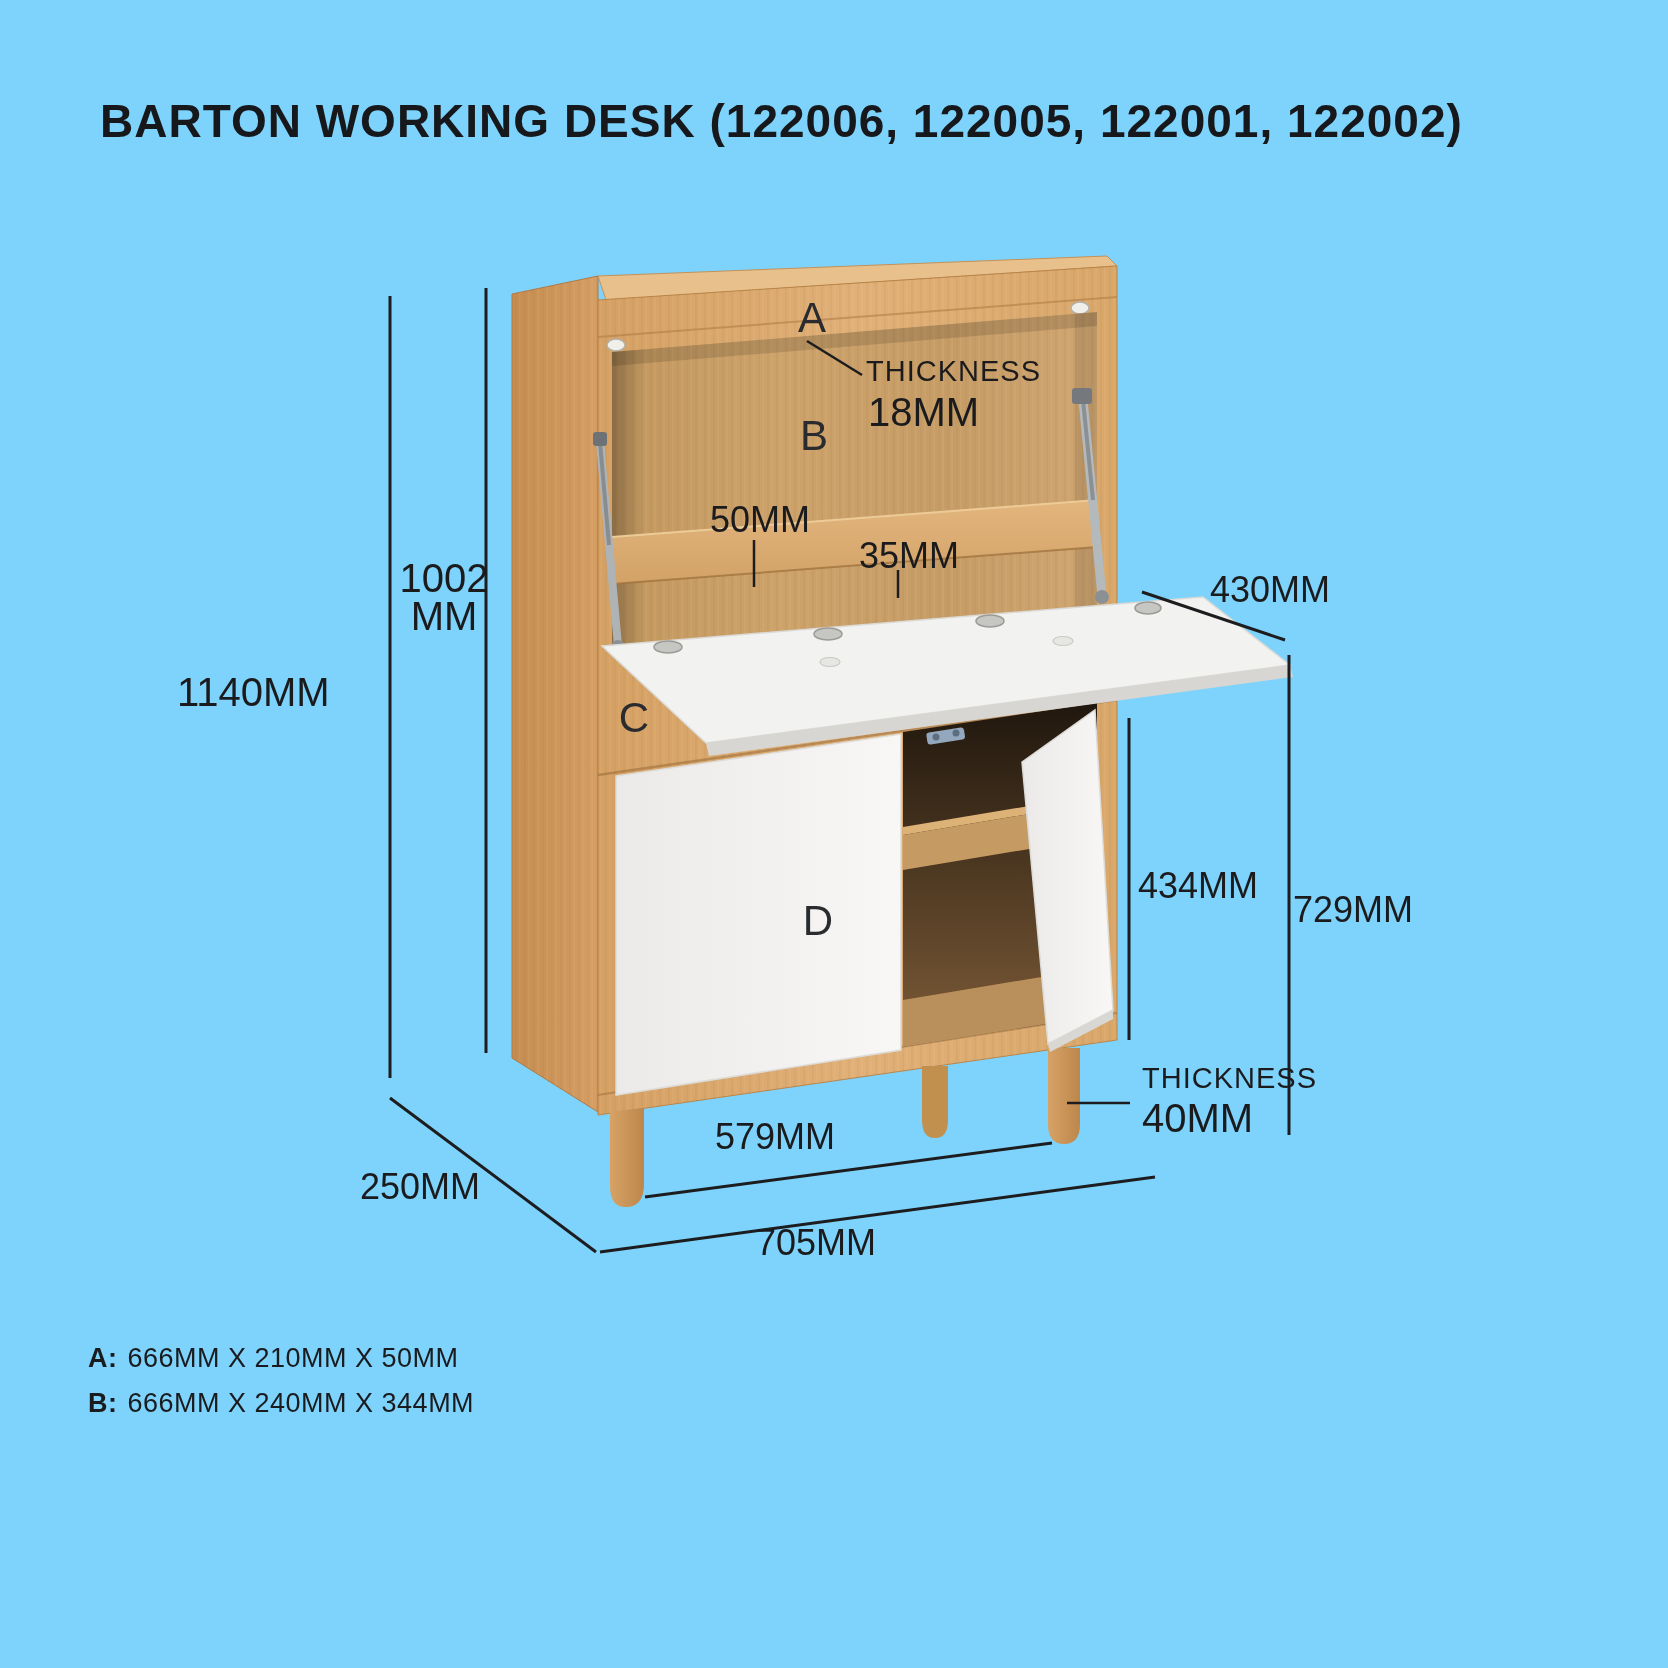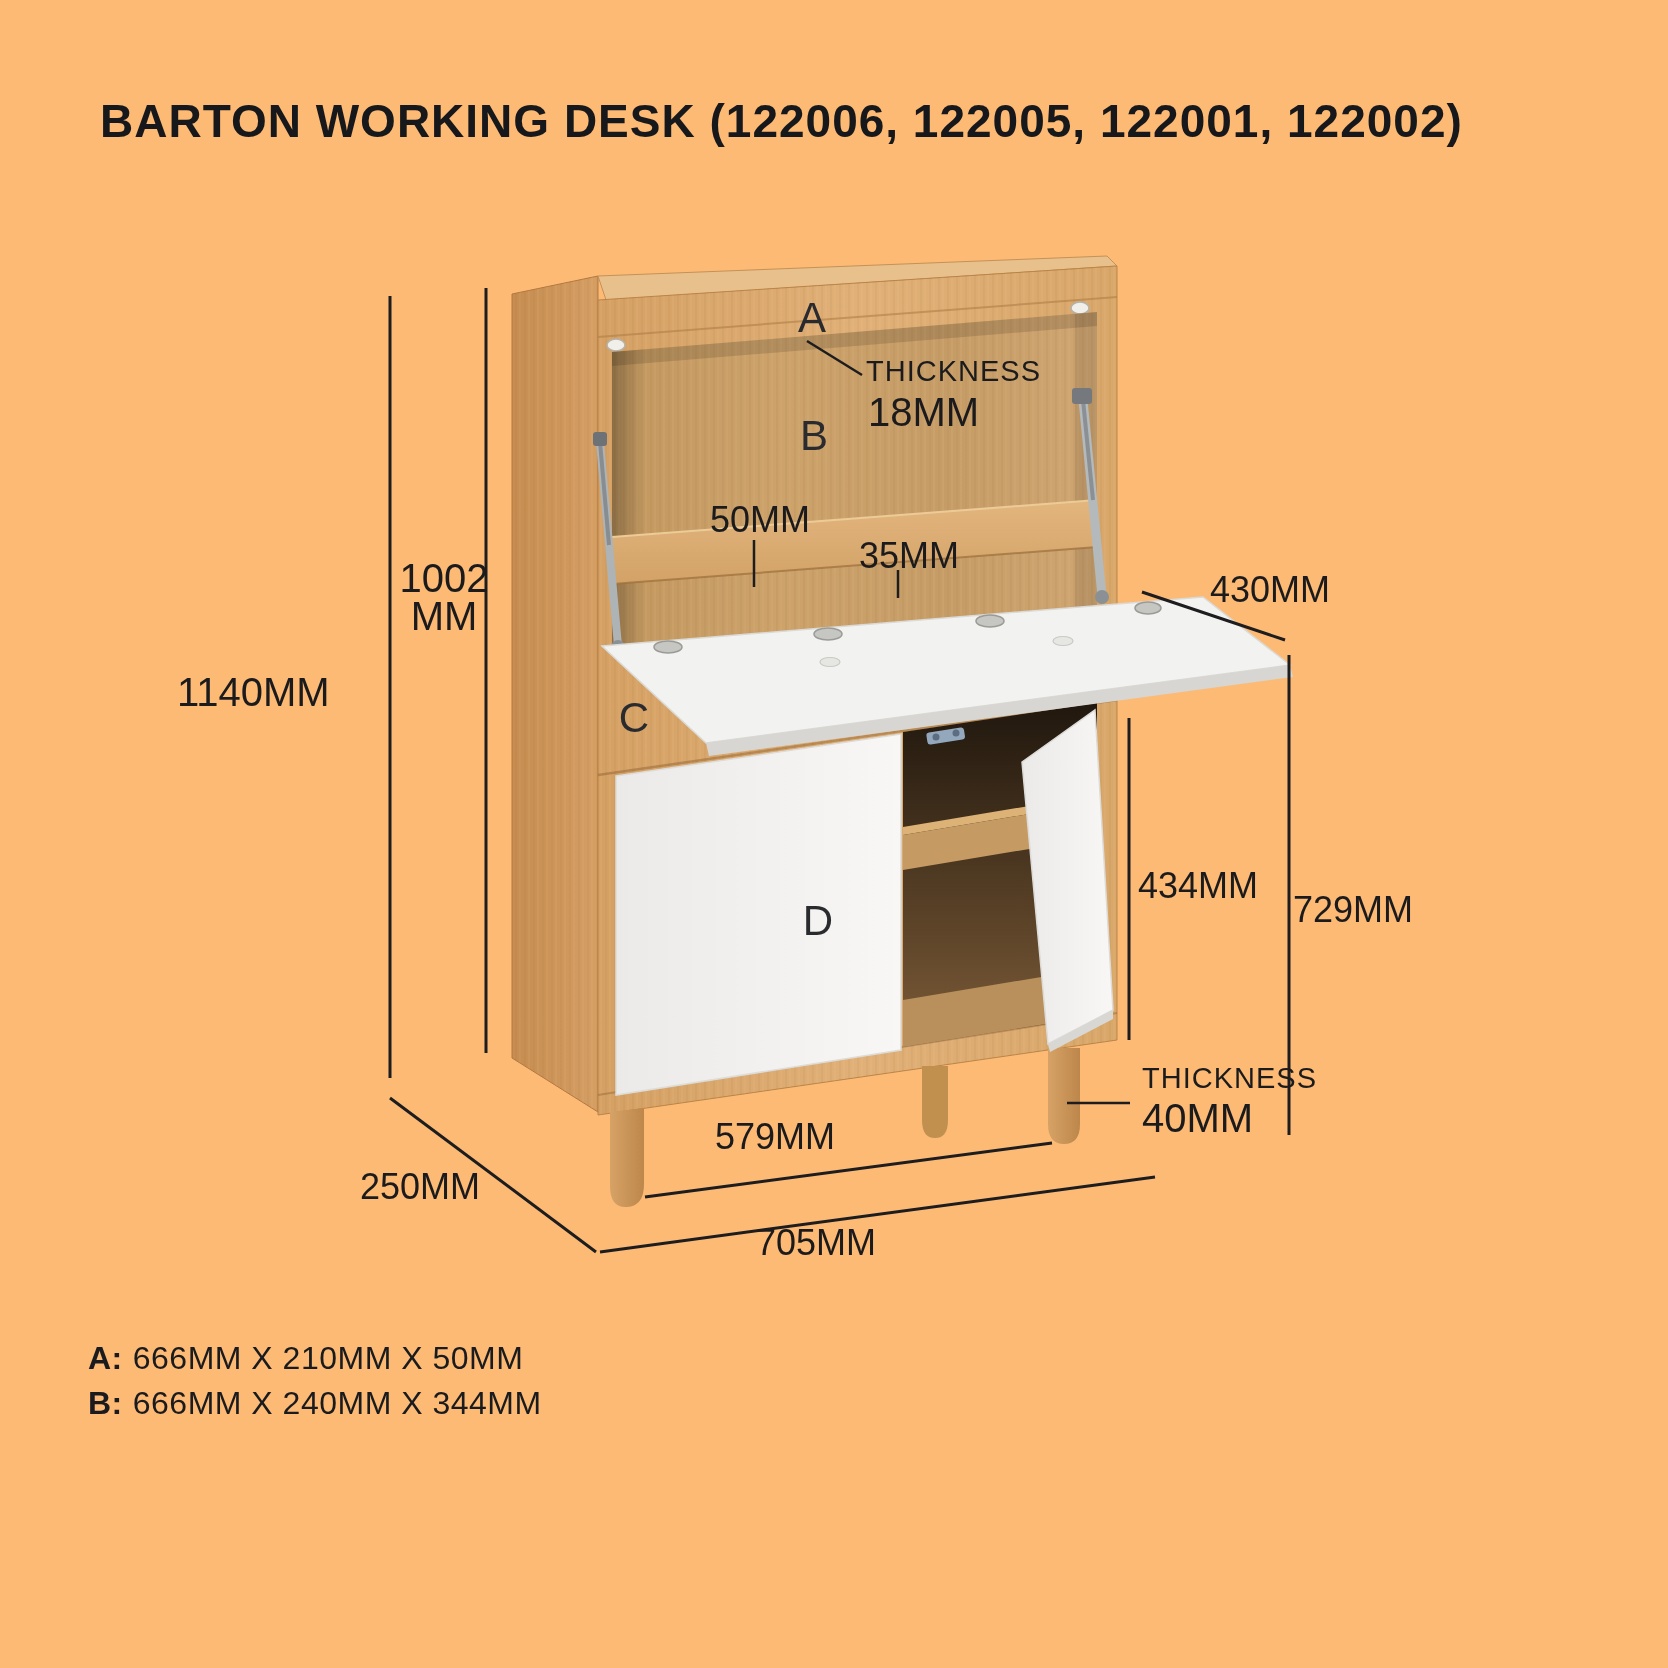--- a/index.html
+++ b/index.html
@@ -1,26 +1,26 @@
 <!DOCTYPE html>
 <html><head>
 <meta charset="utf-8">
 <style>
   html,body{margin:0;padding:0;background:#ffffff;}
-  #canvas{position:relative;width:1668px;height:1668px;background:#fdba74;overflow:hidden;
+  #canvas{position:relative;width:1668px;height:1668px;background:#7dd3fc;overflow:hidden;
           font-family:"Liberation Sans","DejaVu Sans",sans-serif;color:#1b1c1f;}
   #page-title{position:absolute;left:100px;top:94px;font-size:46px;font-weight:600;
               letter-spacing:1px;color:#17181b;white-space:nowrap;}
   #diagram-svg{position:absolute;left:0;top:0;}
   svg text{font-family:"Liberation Sans","DejaVu Sans",sans-serif;fill:#1b1b1d;}
   .dim-label{font-size:36px;font-weight:500;}
   .dim-label-lg{font-size:40px;font-weight:500;}
   .dim-label-sm{font-size:29px;font-weight:500;letter-spacing:1px;}
   .part-letter{font-size:42px;font-weight:400;fill:#2a2b2e;}
-  #legend{position:absolute;left:88px;top:1336px;font-size:32px;line-height:45px;
+  #legend{position:absolute;left:88px;top:1336px;font-size:27px;line-height:45px;
           font-weight:400;color:#1a1b1e;letter-spacing:0.5px;}
   #legend .legend-row b{font-weight:700;}
   #legend .legend-row span{margin-left:10px;}
 </style>
 </head>
 <body>
 
 <div id="canvas">
 
   <div id="page-title">BARTON WORKING DESK (122006, 122005, 122001, 122002)</div>

